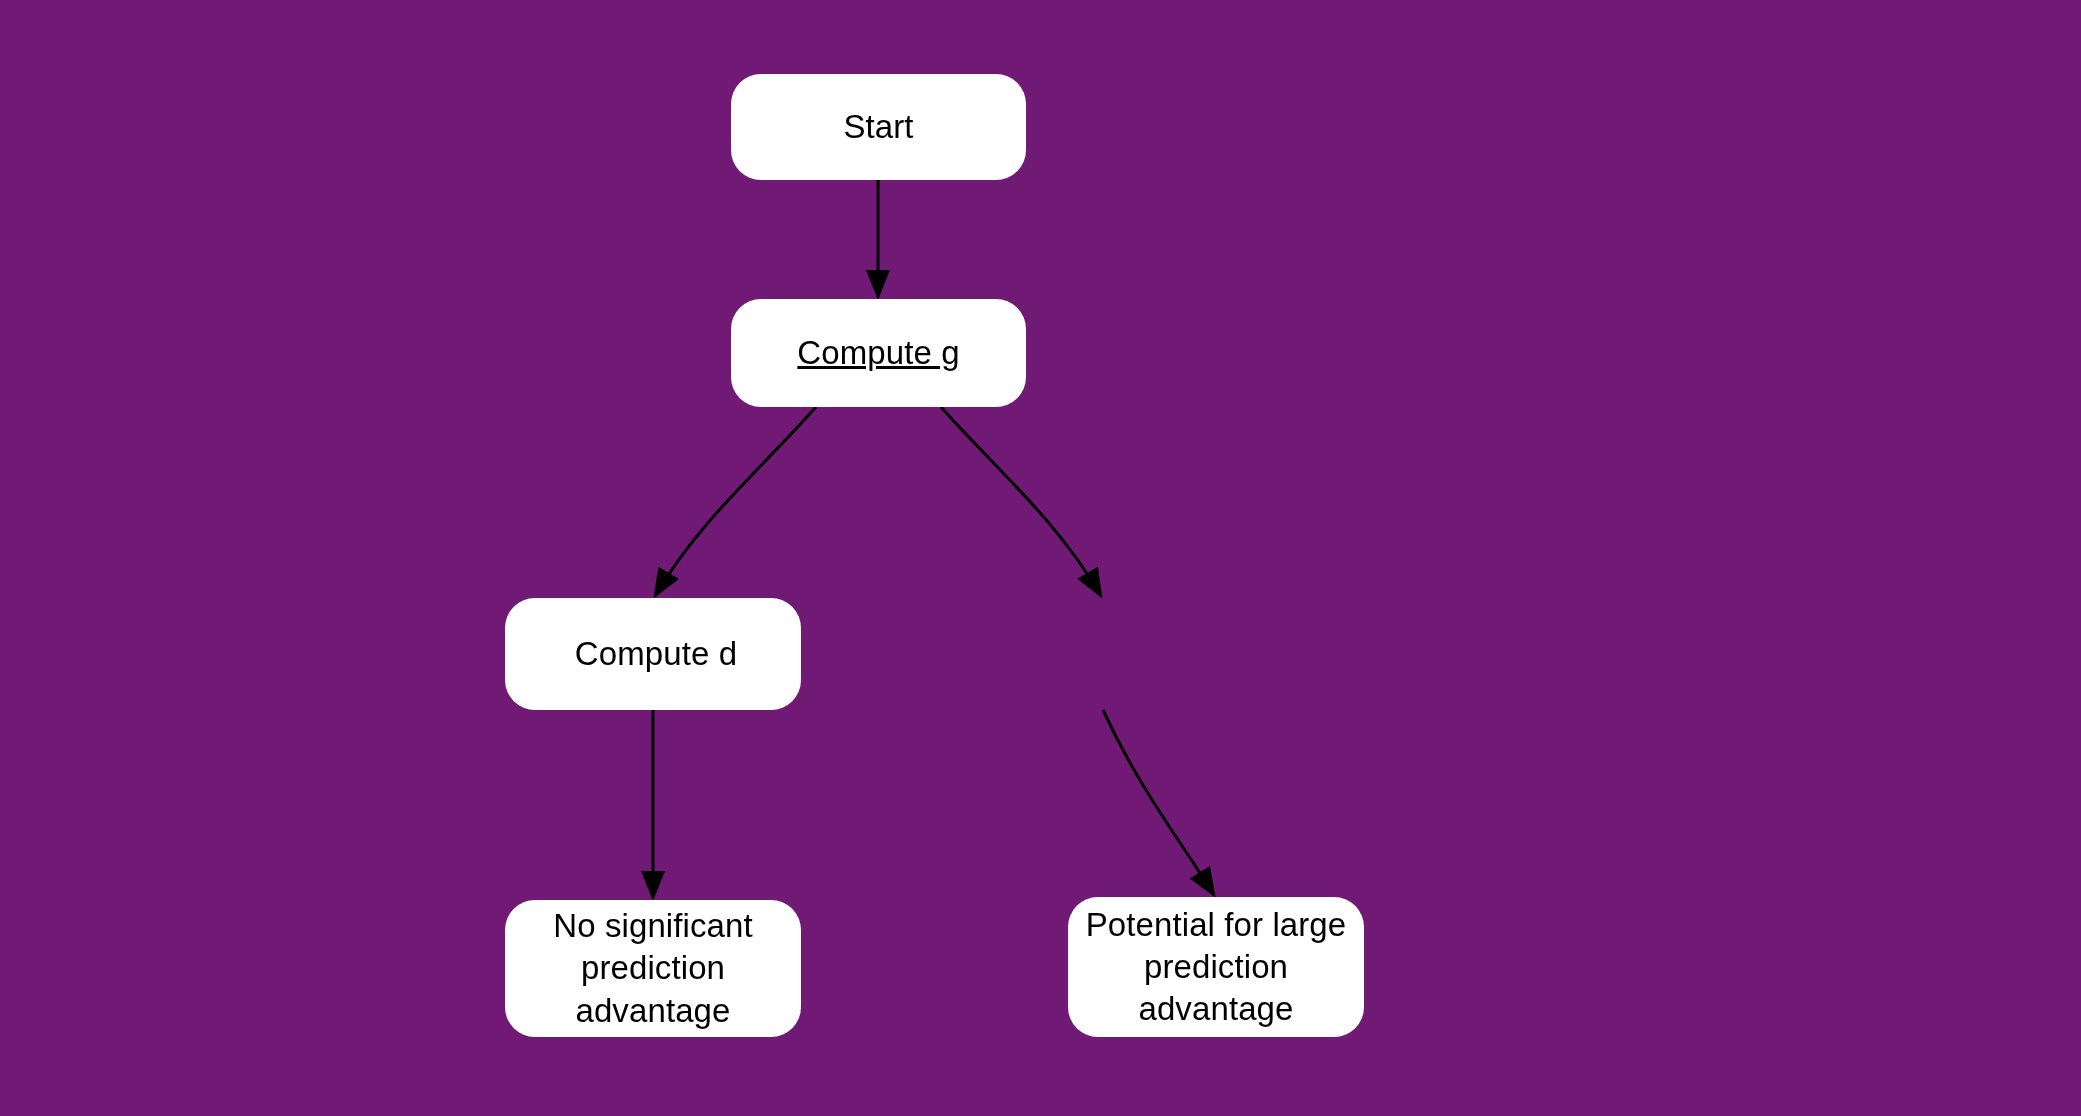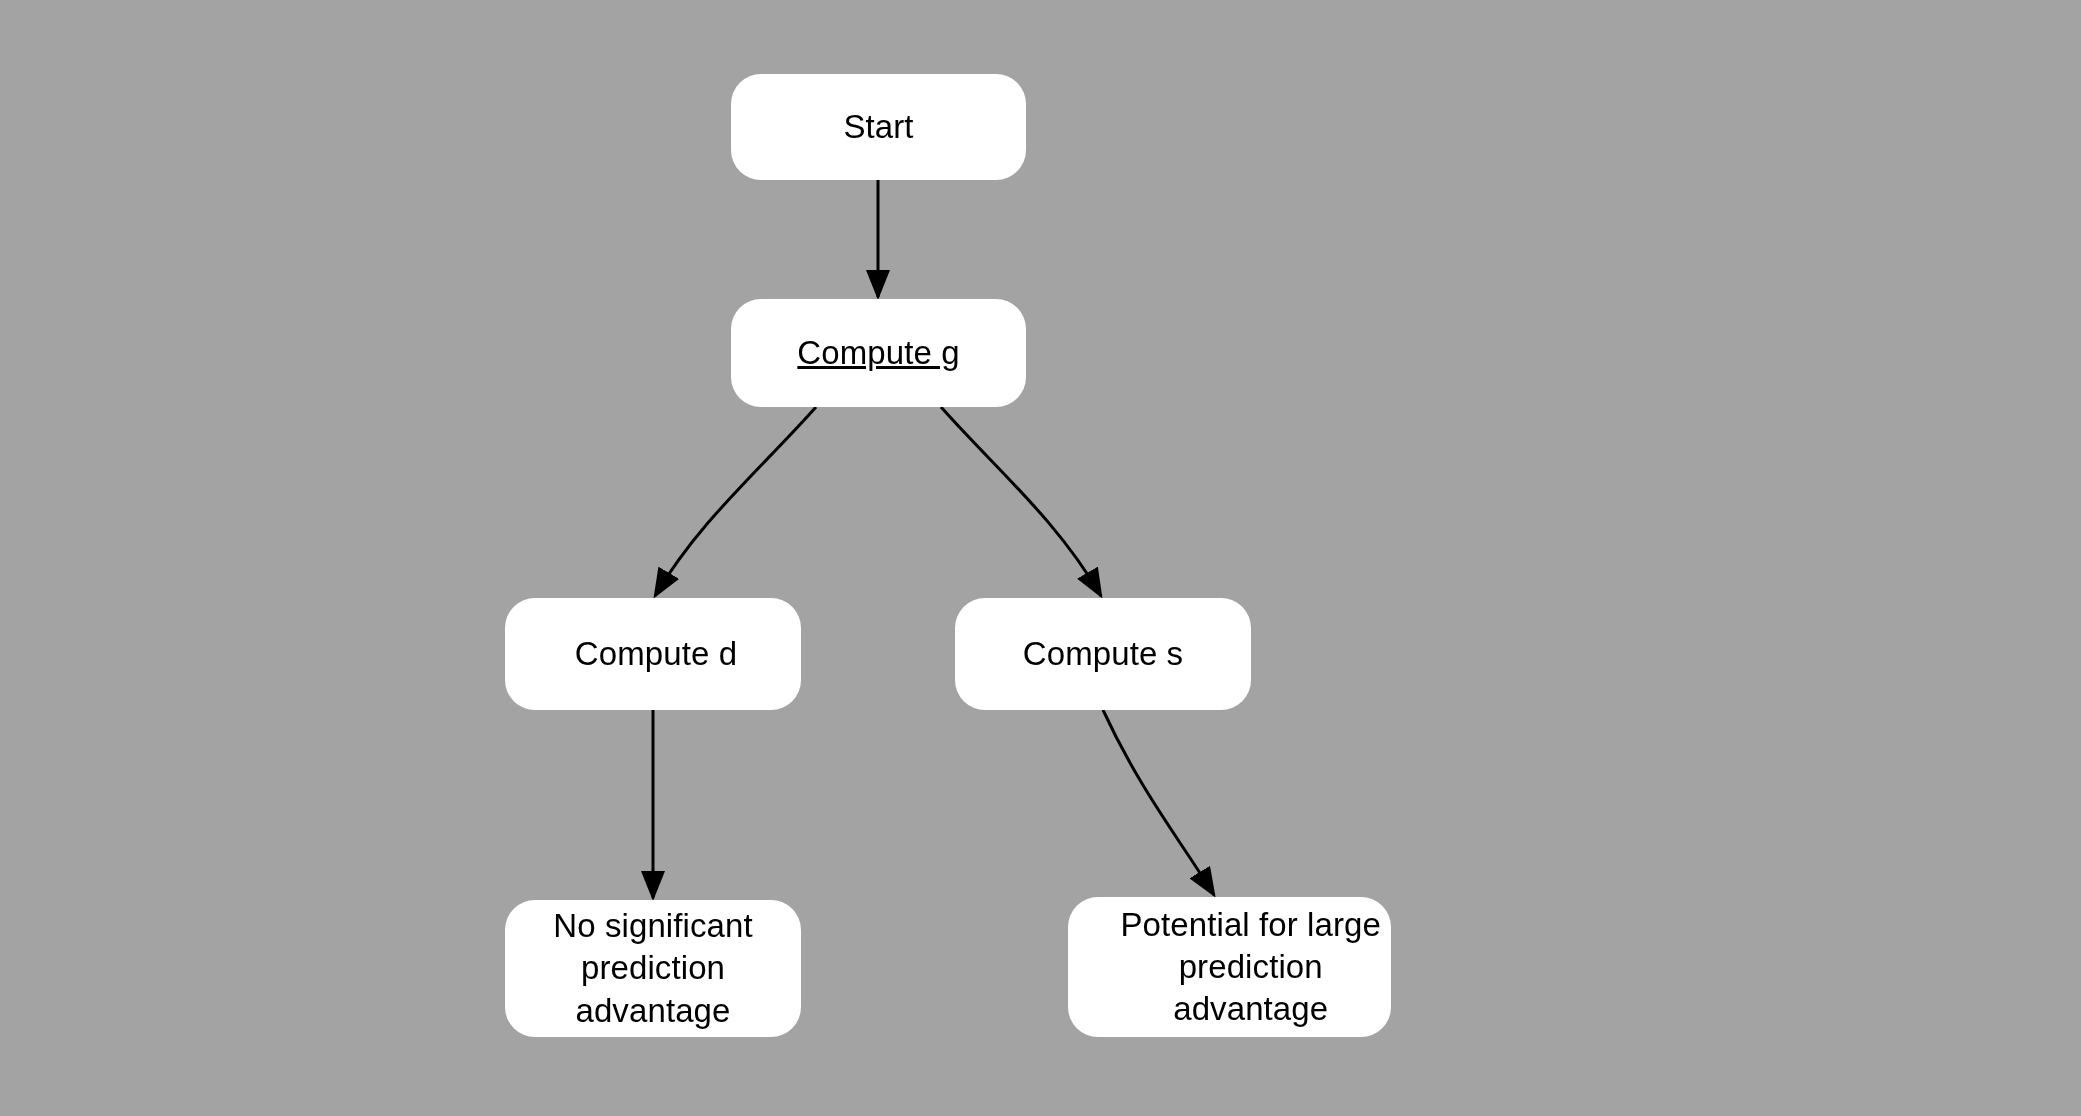--- a/index.html
+++ b/index.html
@@ -8,21 +8,21 @@
     padding: 0;
     background: #000000;
   }
   body {
     font-family: "Liberation Sans", "DejaVu Sans", sans-serif;
   }
   #canvas {
     position: relative;
     width: 2081px;
     height: 1116px;
-    background: #a3a3a3;
+    background: #701a75;
     overflow: hidden;
   }
   .edge-layer {
     position: absolute;
     left: 0;
     top: 0;
     width: 2081px;
     height: 1116px;
     pointer-events: none;
   }
@@ -48,21 +48,21 @@
   }
   
   #node-start      { left: 731px;  top: 74px;  width: 295px; height: 106px; }
   
   #node-compute-g  { left: 731px;  top: 299px; width: 295px; height: 108px; text-decoration: underline; }
   
   #node-compute-d  { left: 505px;  top: 598px; width: 296px; height: 112px; padding-left: 16px; }
   #node-compute-s  { left: 955px;  top: 598px; width: 296px; height: 112px; }
   
   #node-no-advantage       { left: 505px;  top: 900px; width: 296px; height: 137px; }
-  #node-potential-advantage{ left: 1068px; top: 897px; width: 323px; height: 140px; justify-content: flex-end; }
+  #node-potential-advantage{ left: 1068px; top: 897px; width: 296px; height: 140px; }
 </style>
 </head>
 <body>
 
 <div id="canvas">
 
   <svg class="edge-layer" viewBox="0 0 2081 1116" xmlns="http://www.w3.org/2000/svg" aria-hidden="true">
     <defs>
       <marker id="arrowhead" markerWidth="10" markerHeight="8" refX="9" refY="4" orient="auto" markerUnits="strokeWidth">
         <path d="M0,0 L10,4 L0,8 z" fill="#000000"></path>
@@ -82,23 +82,20 @@
   </div>
 
   <div class="node" id="node-compute-g">
     <span class="node-label">Compute g</span>
   </div>
 
   <div class="node" id="node-compute-d">
     <span class="node-label">Compute d</span>
   </div>
 
-  <div class="node" id="node-compute-s">
-    <span class="node-label">Compute s</span>
-  </div>
 
   <div class="node" id="node-no-advantage">
     <span class="node-label">No significant
 prediction
 advantage</span>
   </div>
 
   <div class="node" id="node-potential-advantage">
     <span class="node-label">Potential for large
 prediction

